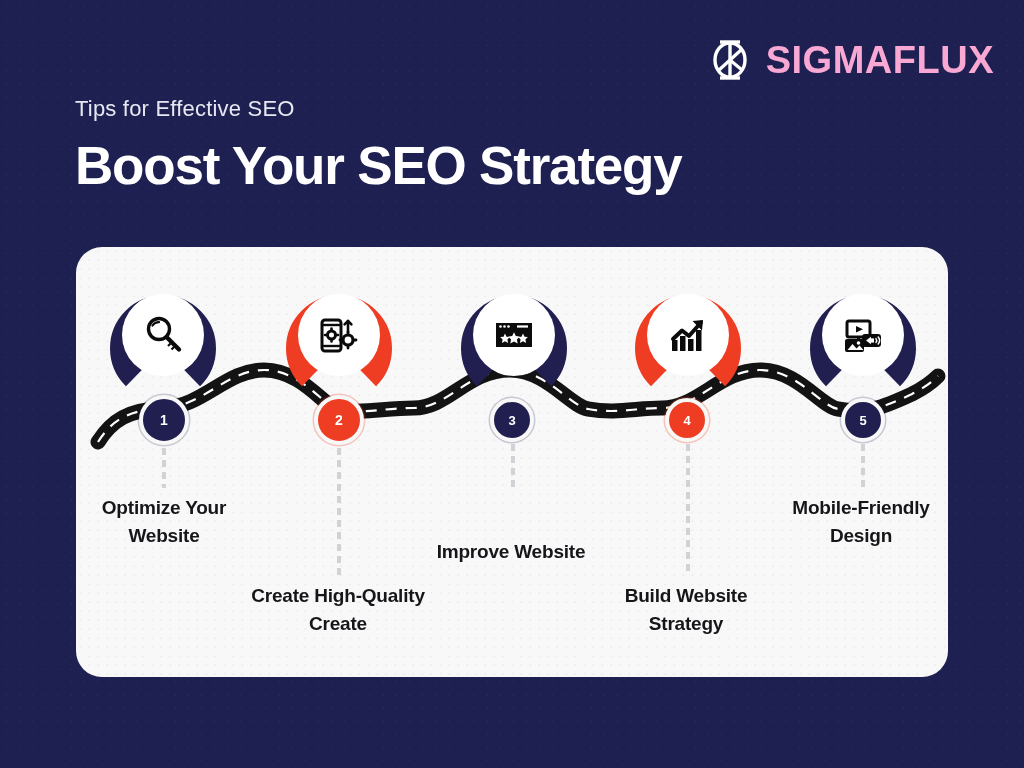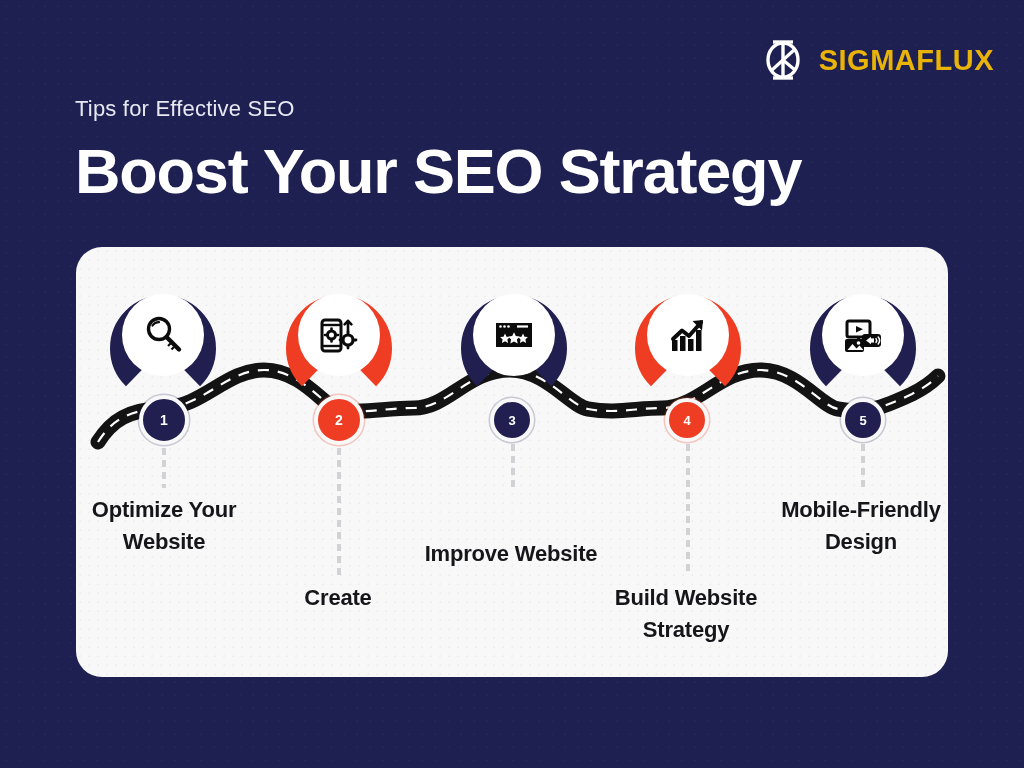--- a/index.html
+++ b/index.html
@@ -20,34 +20,34 @@
     pointer-events:none;
   }
 
   
   .brand{
     position:absolute; top:36px; right:30px;
     display:flex; align-items:center; gap:12px;
   }
   .brand-mark{ width:48px; height:48px; display:block; }
   .brand-name{
-    color:#eab308; font-size:29px; font-weight:700;
+    color:#f9a8d4; font-size:38px; font-weight:700;
     letter-spacing:.5px; line-height:1;
     white-space:nowrap;
   }
 
   
   .eyebrow{
     position:absolute; left:75px; top:96px;
     color:#e7e8f2; font-size:22px; font-weight:400;
     letter-spacing:.2px;
   }
   .title{
     position:absolute; left:75px; top:137px;
-    color:#ffffff; font-size:63px; font-weight:700;
+    color:#ffffff; font-size:53px; font-weight:700;
     letter-spacing:-1.2px; line-height:1.1;
     white-space:nowrap;
   }
 
   
   .card{
     position:absolute;
     left:76px; top:247px;
     width:872px; height:430px;
     background:#f8f8f8;
@@ -104,21 +104,21 @@
     background-image:linear-gradient(#d2d2d6 55%, rgba(0,0,0,0) 0%);
     background-size:4px 12px;
     background-repeat:repeat-y;
   }
 
   
   .step-label{
     position:absolute;
     text-align:center;
     color:#16161a;
-    font-size:22px;
+    font-size:19px;
     font-weight:700;
     line-height:1.45;
     letter-spacing:-.2px;
   }
 </style>
 </head>
 <body>
 
 <div class="bg-texture"></div>
 
@@ -295,20 +295,21 @@
 <div class="connector" style="left:511px; top:444px; height:44px;"></div>
 <div class="connector" style="left:686px; top:444px; height:132px;"></div>
 <div class="connector" style="left:861px; top:444px; height:44px;"></div>
 
 <div class="step-label" style="left:64px; top:494px; width:200px;">
   <div>Optimize Your</div>
   <div>Website</div>
 </div>
 
 <div class="step-label" style="left:222px; top:582px; width:232px;">
+  <div>Create High-Quality</div>
   <div>Create</div>
 </div>
 
 <div class="step-label" style="left:411px; top:494px; width:200px;margin-top:44px;">
   <div>Improve Website</div>
 </div>
 
 <div class="step-label" style="left:586px; top:582px; width:200px;">
   <div>Build Website</div>
   <div>Strategy</div>

